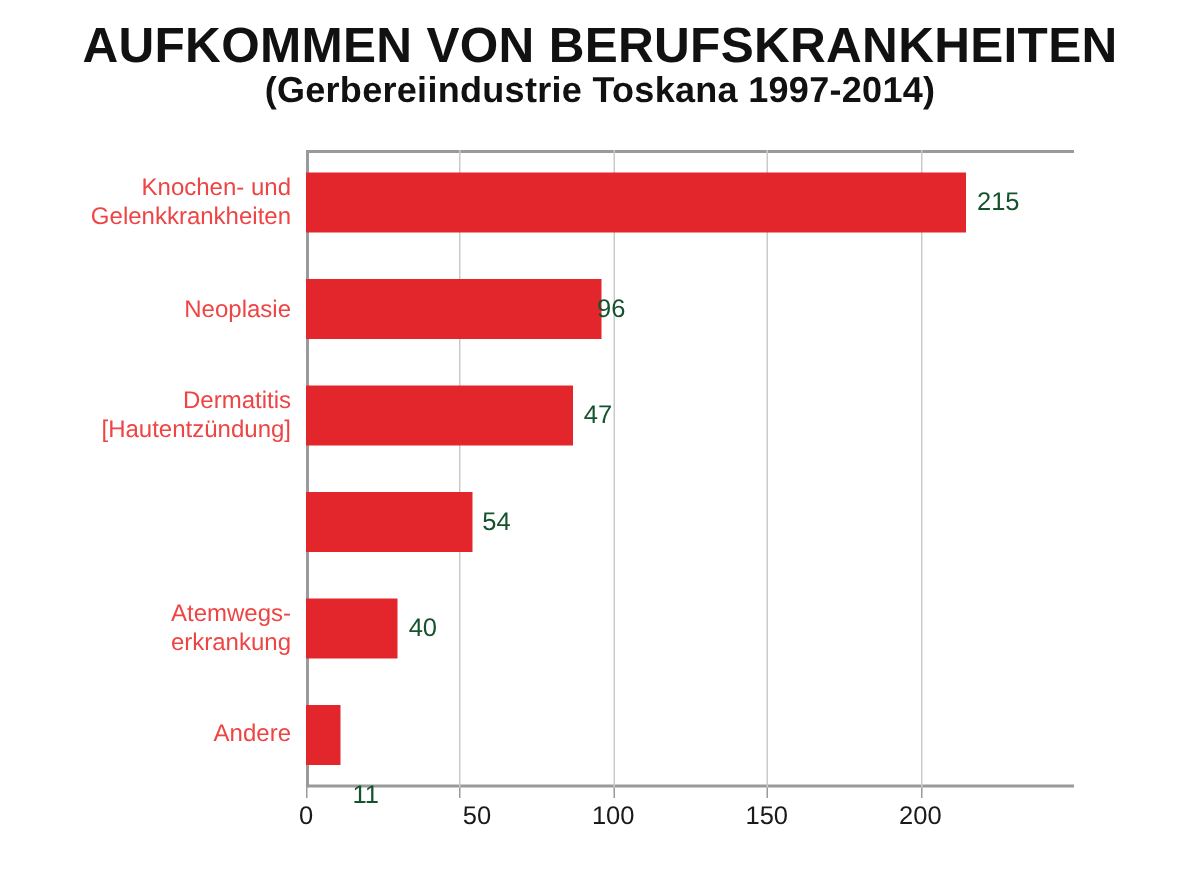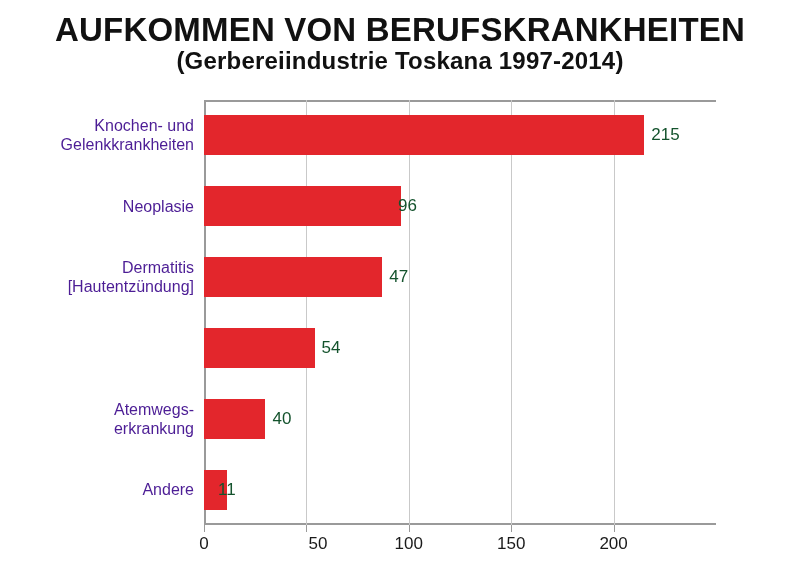--- a/index.html
+++ b/index.html
@@ -133,21 +133,21 @@
   }
 
   
   .cat-label {
     position: absolute;
     right: 0;
     width: 196px;
     text-align: right;
     font-size: 16px;
     line-height: 19px;
-    color: #4c1d95;
+    color: #ef4444;
     padding-right: 10px;
     box-sizing: border-box;
   }
   .cat-labels {
     position: absolute;
     left: 0;
     top: 8px;
     width: 204px;
     height: 425px;
   }
@@ -211,21 +211,21 @@
           <div class="bar-row" style="top: 227.917px; height: 40px;">
             <div class="bar" style="width: 110.592px; background: rgb(227, 38, 44);"></div>
             <div class="bar-value" style="left: 110.592px;">54</div>
           </div>
           <div class="bar-row" style="top: 298.75px; height: 40px;">
             <div class="bar" style="width: 61.44px; background: rgb(227, 38, 44);"></div>
             <div class="bar-value" style="left: 61.44px;">40</div>
           </div>
           <div class="bar-row" style="top: 369.583px; height: 40px;">
             <div class="bar" style="width: 22.528px; background: rgb(227, 38, 44);"></div>
-            <div class="bar-value" style="left: 7px;">11</div>
+            <div class="bar-value" style="left: 24px; margin-top: 40px;">11</div>
           </div>
         </div>
       <div id="ticks-holder">
           <div class="tick" style="left: 0px;"></div>
           <div class="tick-label" style="left: 0px;">0</div>
           <div class="tick" style="left: 102.4px;"></div>
           <div class="tick-label" style="left: 114px;">50</div>
           <div class="tick" style="left: 204.8px;"></div>
           <div class="tick-label" style="left: 204.8px;">100</div>
           <div class="tick" style="left: 307.2px;"></div>

